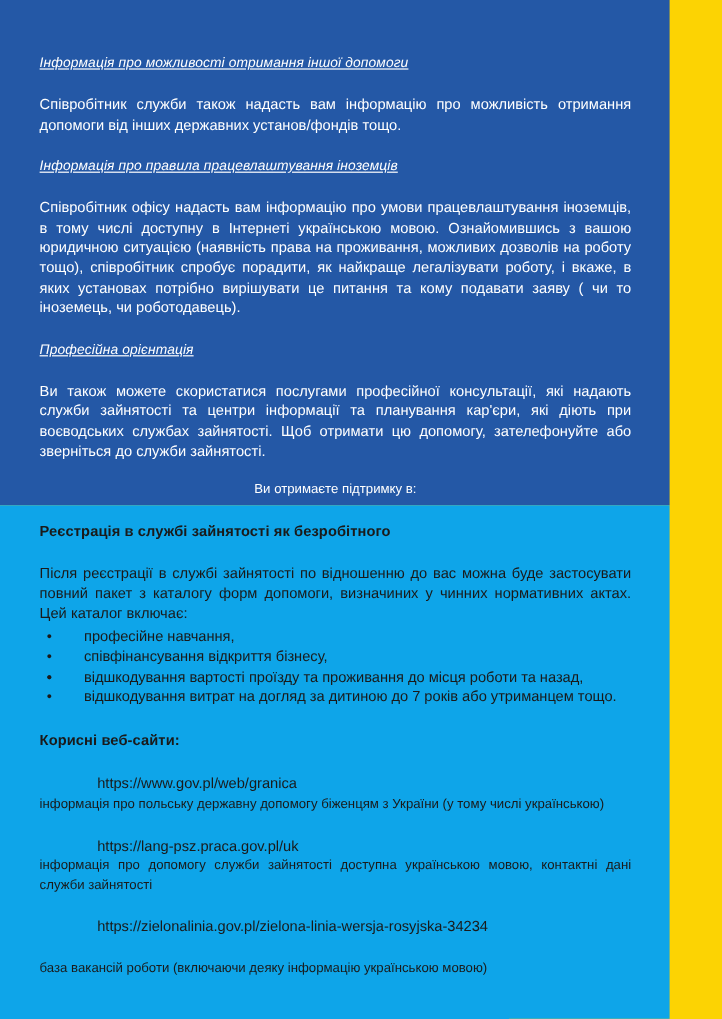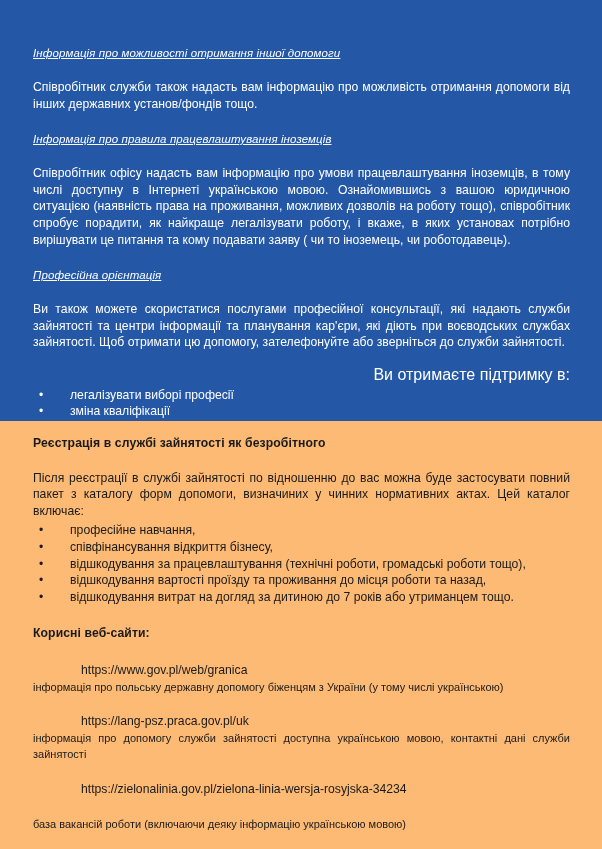--- a/index.html
+++ b/index.html
@@ -9,35 +9,35 @@
   }
   body {
     width: 602px;
     height: 849px;
     overflow: hidden;
     font-family: "Liberation Sans", sans-serif;
     background: #fcd303;
   }
   .page {
     position: relative;
-    width: 602px;
+    width: 558px;
     height: 849px;
     display: flex;
     flex-direction: column;
   }
   .section-blue {
     background: #2458a6;
     color: #ffffff;
     padding: 0 32px 0 33px;
     box-sizing: border-box;
     height: 421px;
     overflow: hidden;
   }
   .section-yellow {
-    background: #fdba74;
+    background: #0ea5e9;
     color: #1a1a1a;
     padding: 0 32px 0 33px;
     box-sizing: border-box;
     flex: 1 1 auto;
     overflow: hidden;
   }
   .sub-heading {
     font-style: italic;
     text-decoration: underline;
     font-size: 11.5px;
@@ -46,23 +46,23 @@
     margin: 0;
   }
   .body-text {
     font-size: 12.2px;
     line-height: 16.6px;
     text-align: justify;
     margin: 0;
     letter-spacing: 0.02px;
   }
   .lead-in {
-    font-size: 16px;
-    line-height: 16.6px;
-    text-align: right;
+    font-size: 11px;
+    line-height: 16.6px;
+    text-align: center;
     margin: 0;
   }
   .bold-heading {
     font-weight: bold;
     font-size: 12.2px;
     line-height: 16.6px;
     margin: 0;
     letter-spacing: 0.1px;
   }
   ul.bullets {
@@ -173,21 +173,20 @@
       <li>
         <span class="bullet-dot">•</span>
         <span>професійне навчання,</span>
       </li>
       <li>
         <span class="bullet-dot">•</span>
         <span>співфінансування відкриття бізнесу,</span>
       </li>
       <li>
         <span class="bullet-dot">•</span>
-        <span>відшкодування за працевлаштування (технічні роботи, громадські роботи тощо),</span>
       </li>
       <li>
         <span class="bullet-dot">•</span>
         <span>відшкодування вартості проїзду та проживання до місця роботи та назад,</span>
       </li>
       <li>
         <span class="bullet-dot">•</span>
         <span>відшкодування витрат на догляд за дитиною до 7 років або утриманцем тощо.</span>
       </li>
     </ul>

